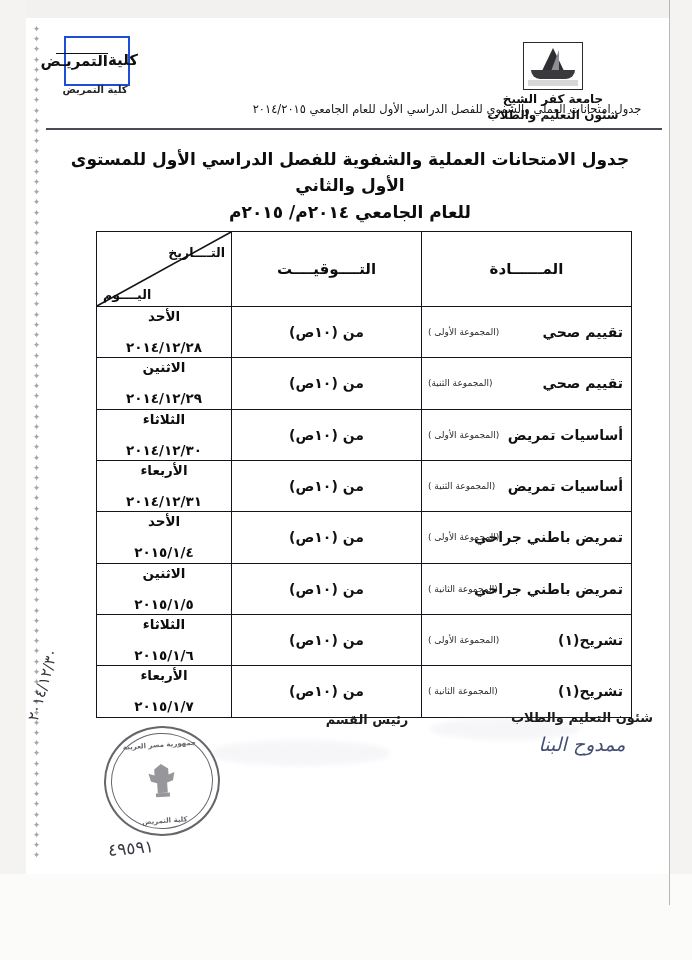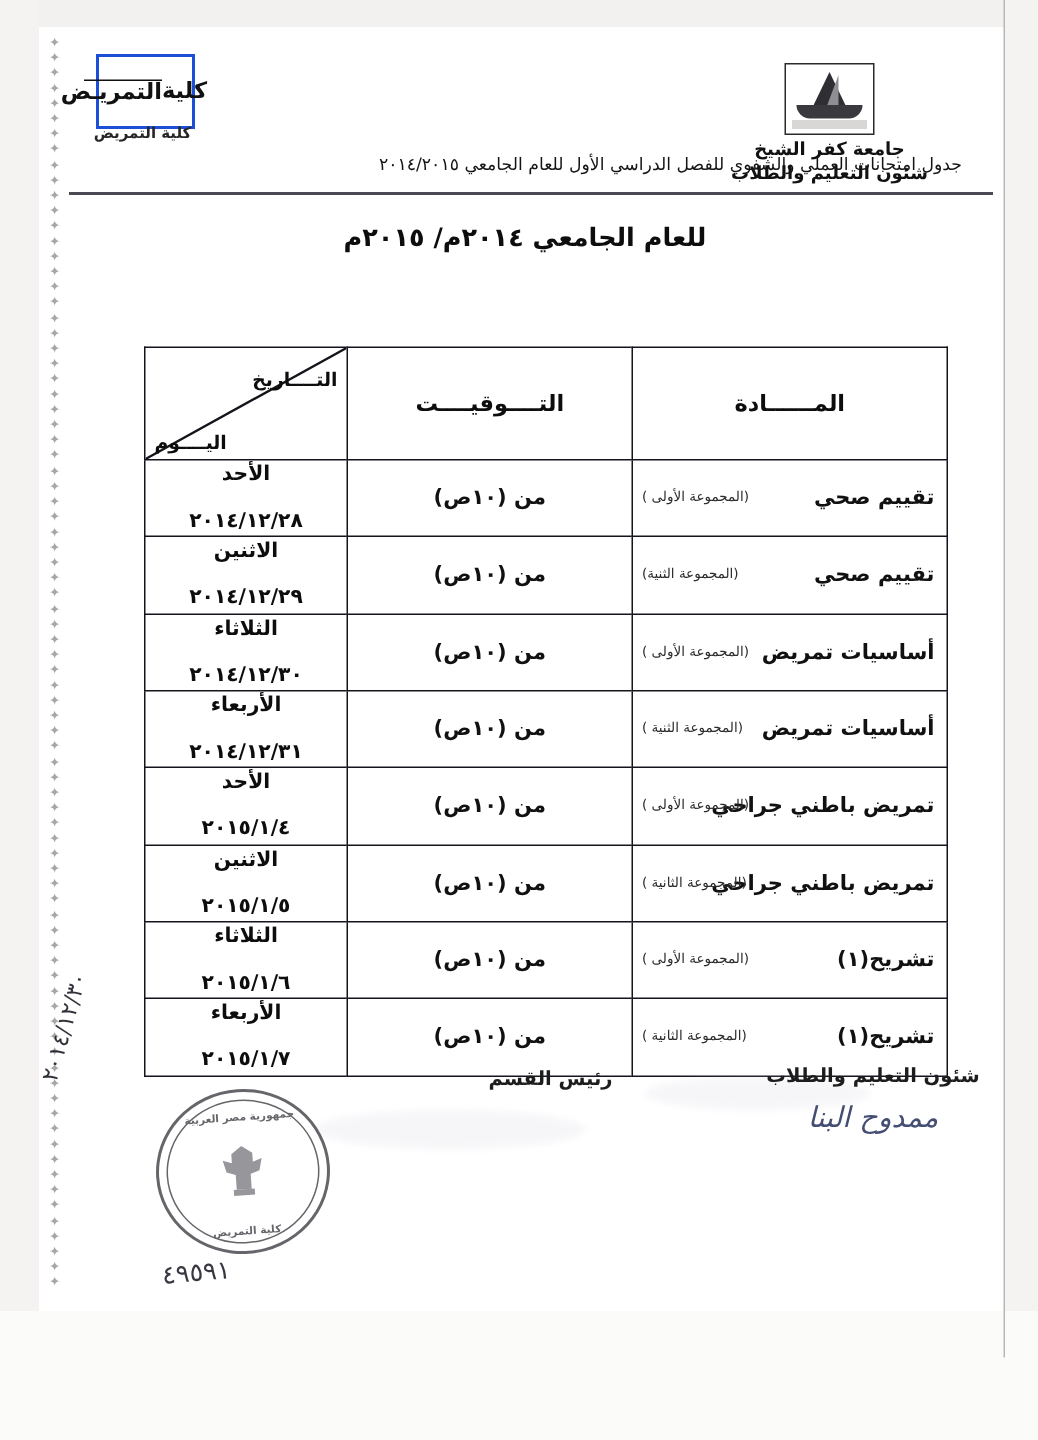--- a/index.html
+++ b/index.html
@@ -392,20 +392,21 @@
       </div>
       <div class="uni-line">جامعة كفر الشيخ</div>
       <div class="uni-line">شئون التعليم والطلاب</div>
     </div>
 
     <div class="subtitle-line">جدول امتحانات العملي والشفوي للفصل الدراسي الأول للعام الجامعي ٢٠١٤/٢٠١٥</div>
   </div>
   <div class="header-rule"></div>
 
   <div class="doc-title">
+    <div>جدول الامتحانات العملية والشفوية للفصل الدراسي الأول للمستوى الأول والثاني</div>
     <div>للعام الجامعي ٢٠١٤م/ ٢٠١٥م</div>
   </div>
 
   <div class="tbl-wrap">
     <table class="sched">
       <colgroup>
         <col class="col-subject">
         <col class="col-time">
         <col class="col-date">
       </colgroup>

